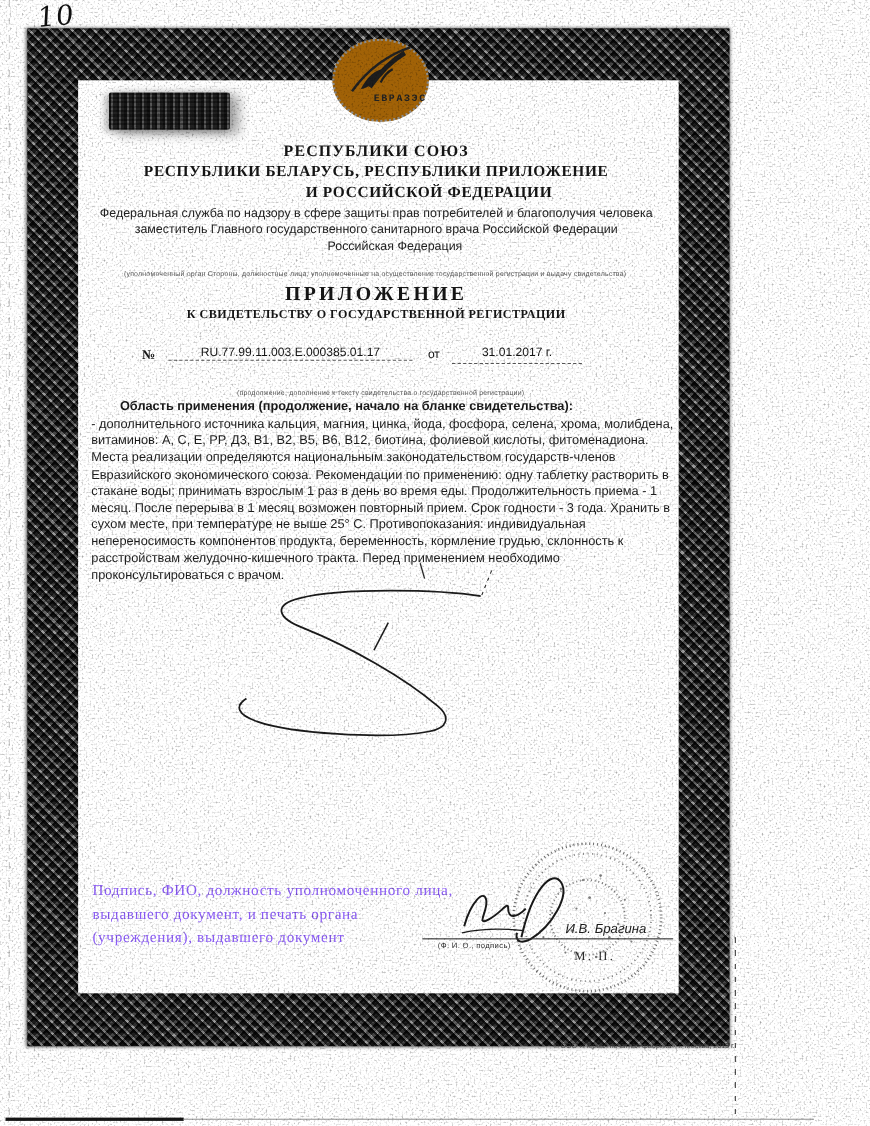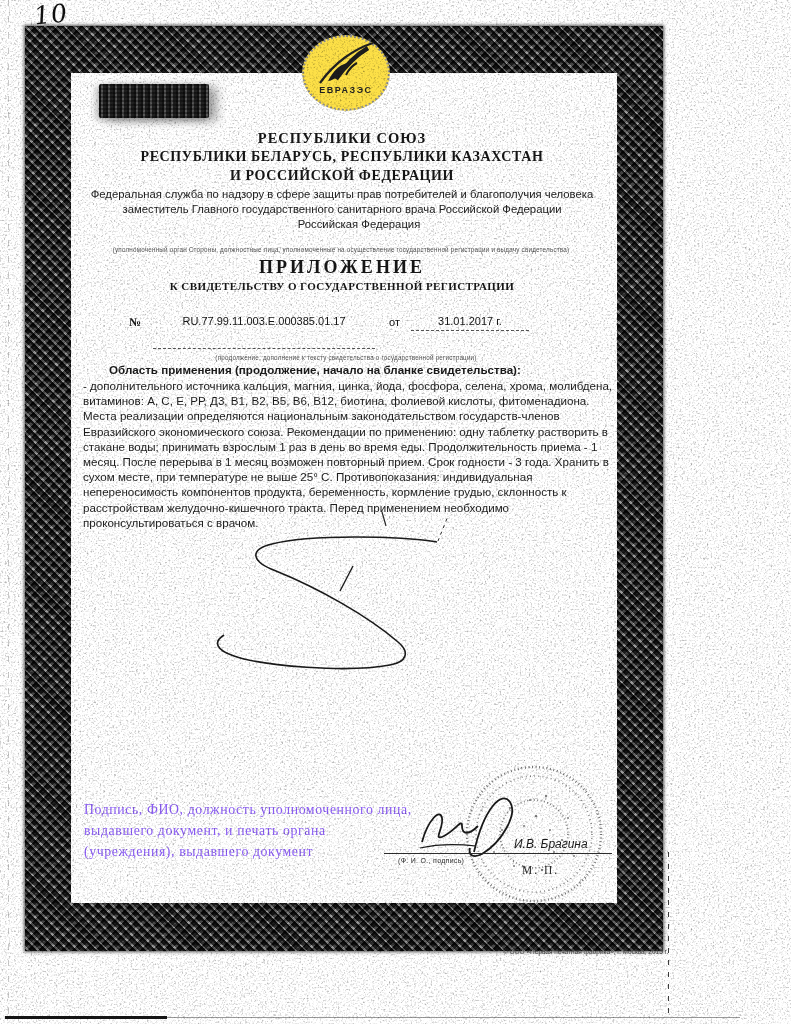--- a/index.html
+++ b/index.html
@@ -24,42 +24,42 @@
     filter:blur(.6px);box-shadow:8px 3px 10px rgba(60,60,60,.45), -3px 2px 6px rgba(80,80,80,.4);}
   
   .frame{position:absolute;left:25px;top:26px;width:638px;height:925px;z-index:2;
     background:
       repeating-linear-gradient(45deg, rgba(0,0,0,.78) 0 2px, rgba(255,255,255,.22) 2px 4px, rgba(0,0,0,.45) 4px 7px),
       repeating-linear-gradient(-45deg, rgba(10,10,10,.9) 0 2px, rgba(160,160,160,.35) 2px 5px, rgba(30,30,30,.7) 5px 8px),
       repeating-linear-gradient(0deg, #2a2a2a 0 3px, #6d6d6d 3px 6px),#4a4a4a;
     box-shadow:0 0 3px 1px rgba(20,20,20,.7);}
   .frame-inner{position:absolute;left:46px;top:47px;right:46px;bottom:48px;background:#fff;}
   
-  .logo{position:absolute;left:302px;top:35px;width:88px;height:76px;z-index:5;background:#fde047;
-    border-radius:50%;border:2px dotted #8f8f8f;box-sizing:border-box;text-align:center;}
+  .logo{position:absolute;left:302px;top:35px;width:88px;height:76px;z-index:5;background:#a16207;
+    border-radius:50%;border:2px dotted #8f8f8f;box-sizing:border-box;text-align:right;font-family:Liberation Mono, monospace;}
   .logo svg{display:block;margin:4px auto 0 auto;}
   .logo-text{font-size:9px;font-weight:bold;letter-spacing:1.5px;color:#222;margin-top:-2px;}
   
   .content{position:absolute;left:71px;top:75px;width:542px;z-index:6;}
   .c{ text-align:center; }
   .hdr-serif{font-family:"Liberation Serif",serif;font-weight:bold;color:#161616;}
   .h1{position:absolute;left:0;width:542px;top:55px;font-size:14.5px;letter-spacing:1px;}
   .h2{position:absolute;left:0;width:542px;top:74px;font-size:14px;letter-spacing:.6px;}
-  .h3{position:absolute;left:0;width:542px;top:93px;font-size:14px;letter-spacing:.6px;}
+  .h3{position:absolute;left:0;width:542px;top:93px;font-size:14px;letter-spacing:.6px;padding-left:48px;}
   .h4{position:absolute;left:-10px;width:562px;top:113px;font-size:11.3px;color:#222;}
   .h5{position:absolute;left:0;width:542px;top:128px;font-size:11.3px;color:#222;}
   .h6{position:absolute;left:0;width:542px;top:143px;font-size:11.3px;color:#222;margin-left:17px;}
   .micro{font-size:6.3px;color:#555;filter:blur(.35px);letter-spacing:.2px;}
   .micro1{position:absolute;left:20px;width:500px;top:171px;}
   .t1{position:absolute;left:0;width:542px;top:182px;font-size:18px;letter-spacing:3px;
       filter:blur(.2px);}
   .t2{position:absolute;left:-6px;width:554px;top:205px;font-size:11px;letter-spacing:.4px;filter:blur(.2px);}
   .regline{position:absolute;top:240px;left:0;width:542px;font-size:11px;color:#141414;}
   .reg-no{position:absolute;left:58px;top:0;font-size:12px;}
-  .reg-num{position:absolute;left:82px;top:0;width:222px;text-align:center;border-bottom:1px dashed #555;padding-bottom:21px;}
+  .reg-num{position:absolute;left:82px;top:0;width:222px;text-align:center;border-bottom:1px dashed #555;padding-bottom:0;}
   .reg-ot{position:absolute;left:318px;top:1px;}
   .reg-date{position:absolute;left:340px;top:0;width:118px;text-align:center;border-bottom:1px dashed #555;padding-bottom:3px;}
   .micro2{position:absolute;left:100px;width:350px;top:279px;}
   .body-head{position:absolute;left:12px;top:288px;width:528px;font-size:11.6px;font-weight:bold;color:#1a1a1a;margin-left:26px;}
   .body-par{position:absolute;left:12px;top:303px;width:530px;font-size:11.6px;line-height:15.2px;color:#1d1d1d;text-align:left;}
   
   .flourish{position:absolute;left:200px;top:500px;z-index:6;}
   .sig-left{position:absolute;left:84px;top:799px;width:330px;z-index:6;
     font-family:"Liberation Serif",serif;font-size:13.8px;line-height:21px;letter-spacing:.6px;color:#8b5cf6;}
   .stamp{position:absolute;left:450px;top:756px;z-index:5;}
@@ -91,21 +91,21 @@
       <path d="M4 42 C 18 22 38 8 57 2" stroke="#222" stroke-width="2.2" fill="none"></path>
       <path d="M12 40 C 18 28 26 22 33 22 C 27 33 19 39 12 40 Z" fill="#1d1d1d"></path>
       <path d="M20 38 C 30 24 40 14 52 7" stroke="#1d1d1d" stroke-width="4.5" fill="none"></path>
       <path d="M30 34 C 33 28 37 24 41 22" stroke="#1d1d1d" stroke-width="2" fill="none"></path>
     </svg>
     <div class="logo-text">ЕВРАЗЭС</div>
   </div>
 
   <div class="content">
     <div class="hdr-serif c h1">РЕСПУБЛИКИ СОЮЗ</div>
-    <div class="hdr-serif c h2">РЕСПУБЛИКИ БЕЛАРУСЬ, РЕСПУБЛИКИ КАЗАХСТАН</div>
+    <div class="hdr-serif c h2">РЕСПУБЛИКИ БЕЛАРУСЬ, РЕСПУБЛИКИ ПРИЛОЖЕНИЕ</div>
     <div class="hdr-serif c h3">И РОССИЙСКОЙ ФЕДЕРАЦИИ</div>
     <div class="c h4">Федеральная служба по надзору в сфере защиты прав потребителей и благополучия человека</div>
     <div class="c h5">заместитель Главного государственного санитарного врача Российской Федерации</div>
     <div class="c h6">Российская Федерация</div>
 
     <div class="micro c micro1">(уполномоченный орган Стороны, должностные лица, уполномоченные на осуществление государственной регистрации и выдачу свидетельства)</div>
     <div class="hdr-serif c t1">ПРИЛОЖЕНИЕ</div>
     <div class="hdr-serif c t2">К СВИДЕТЕЛЬСТВУ О ГОСУДАРСТВЕННОЙ РЕГИСТРАЦИИ</div>
 
     <div class="regline">

